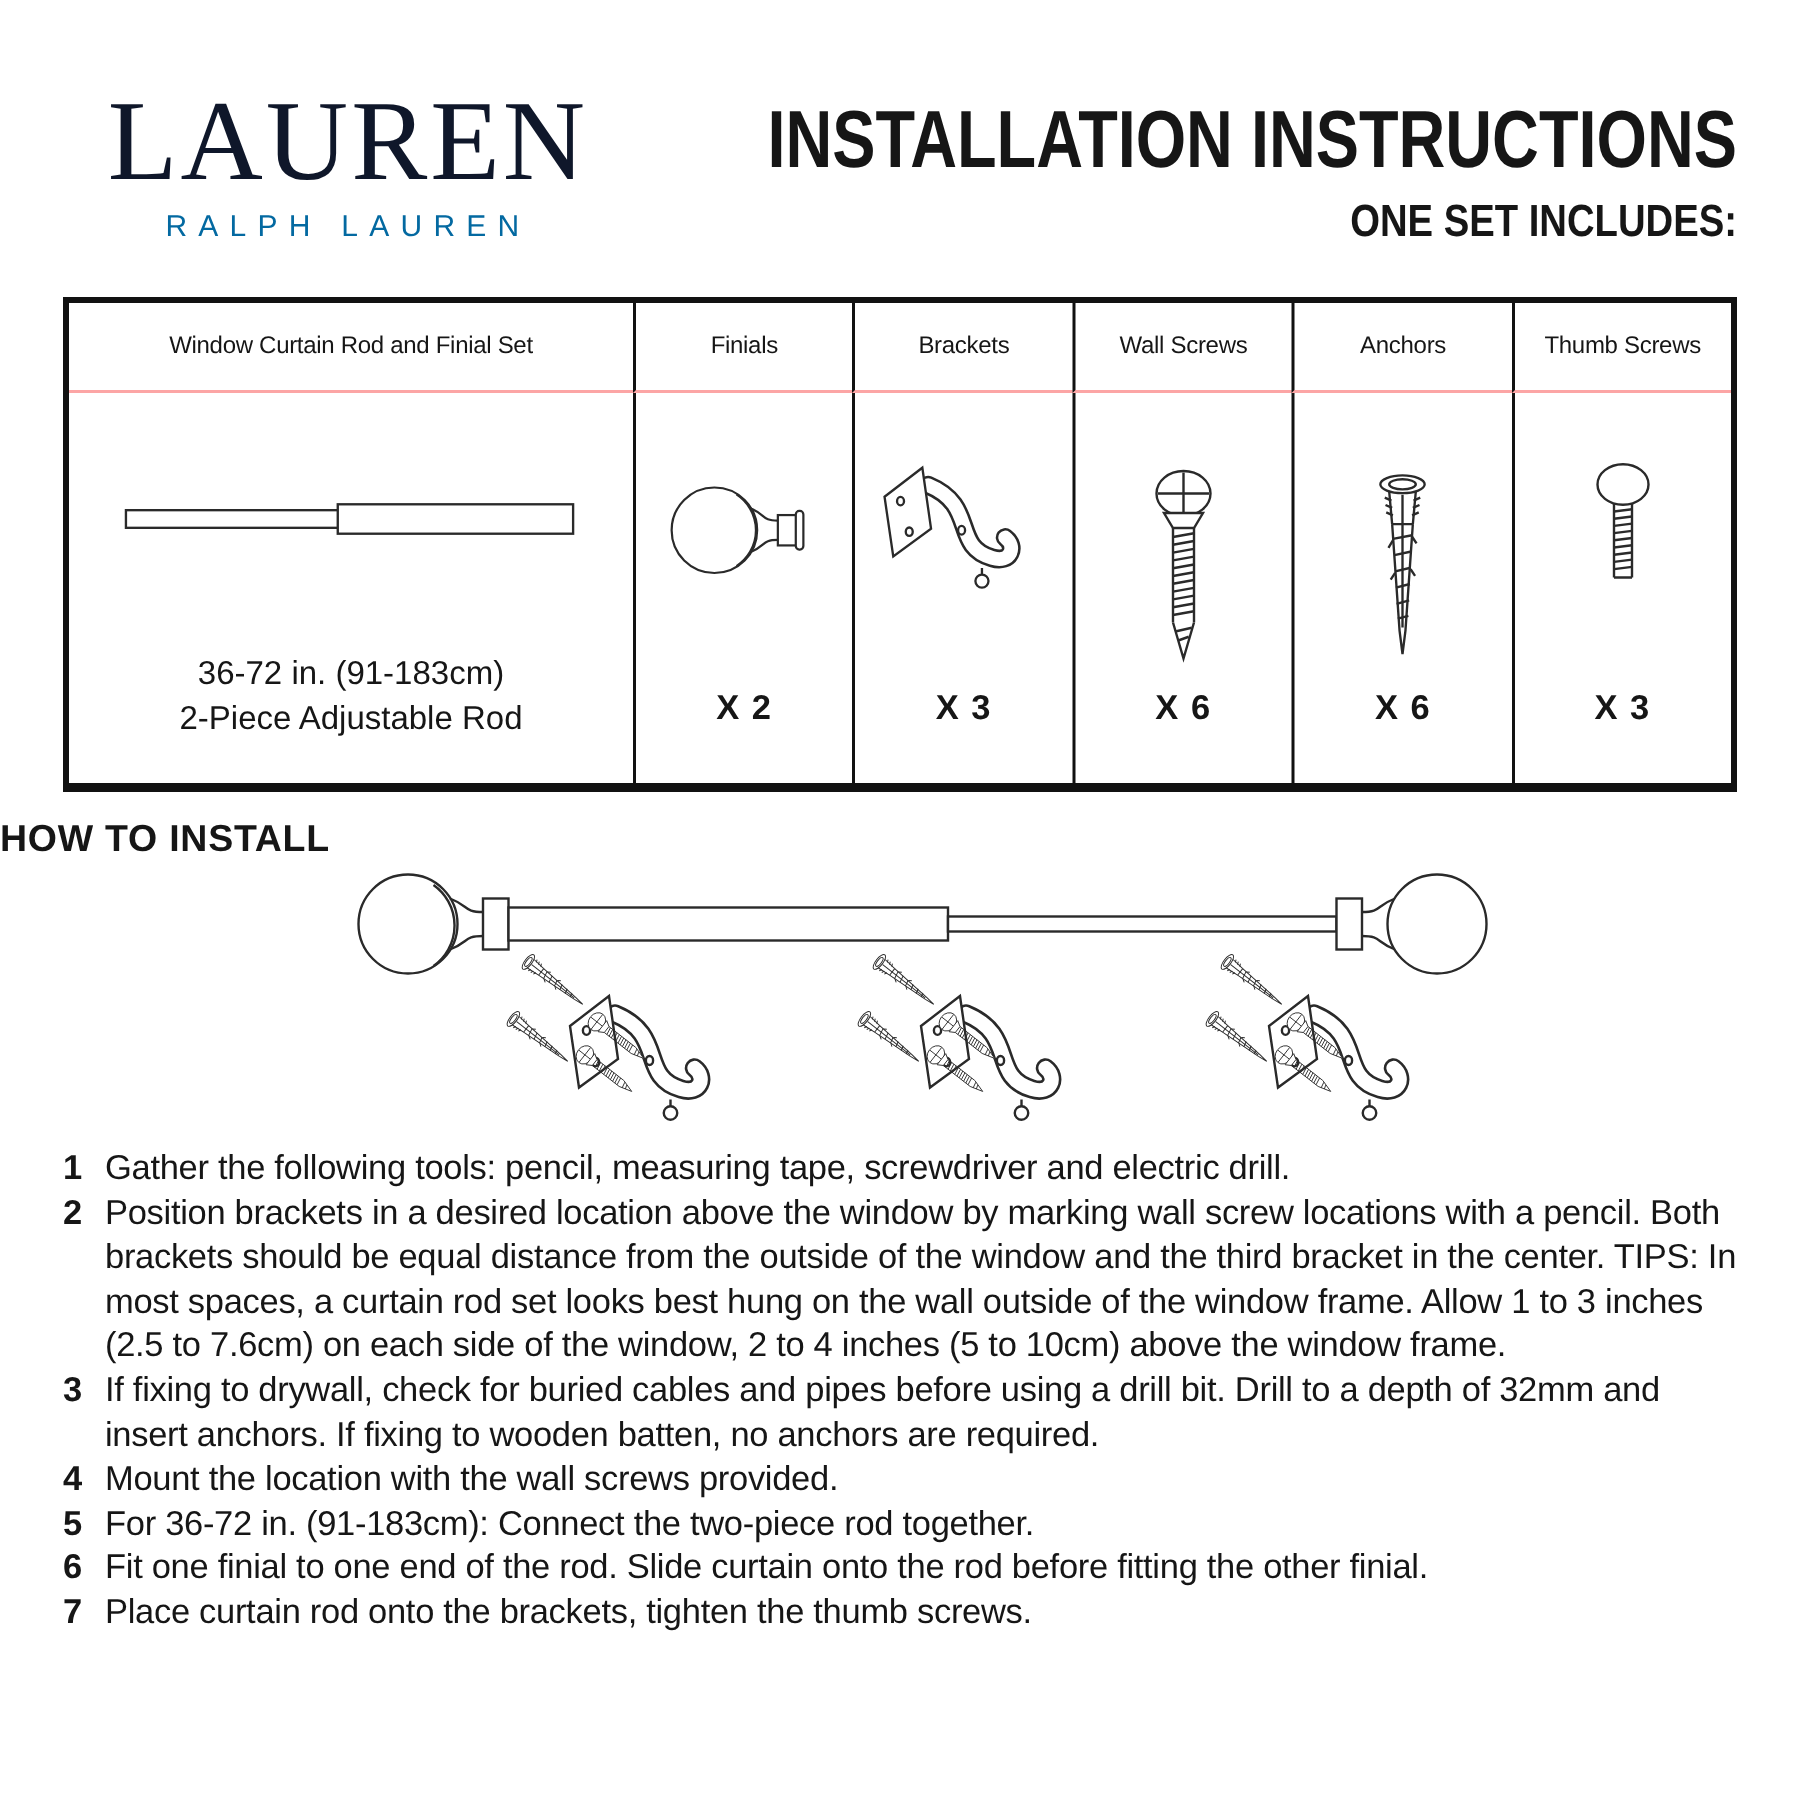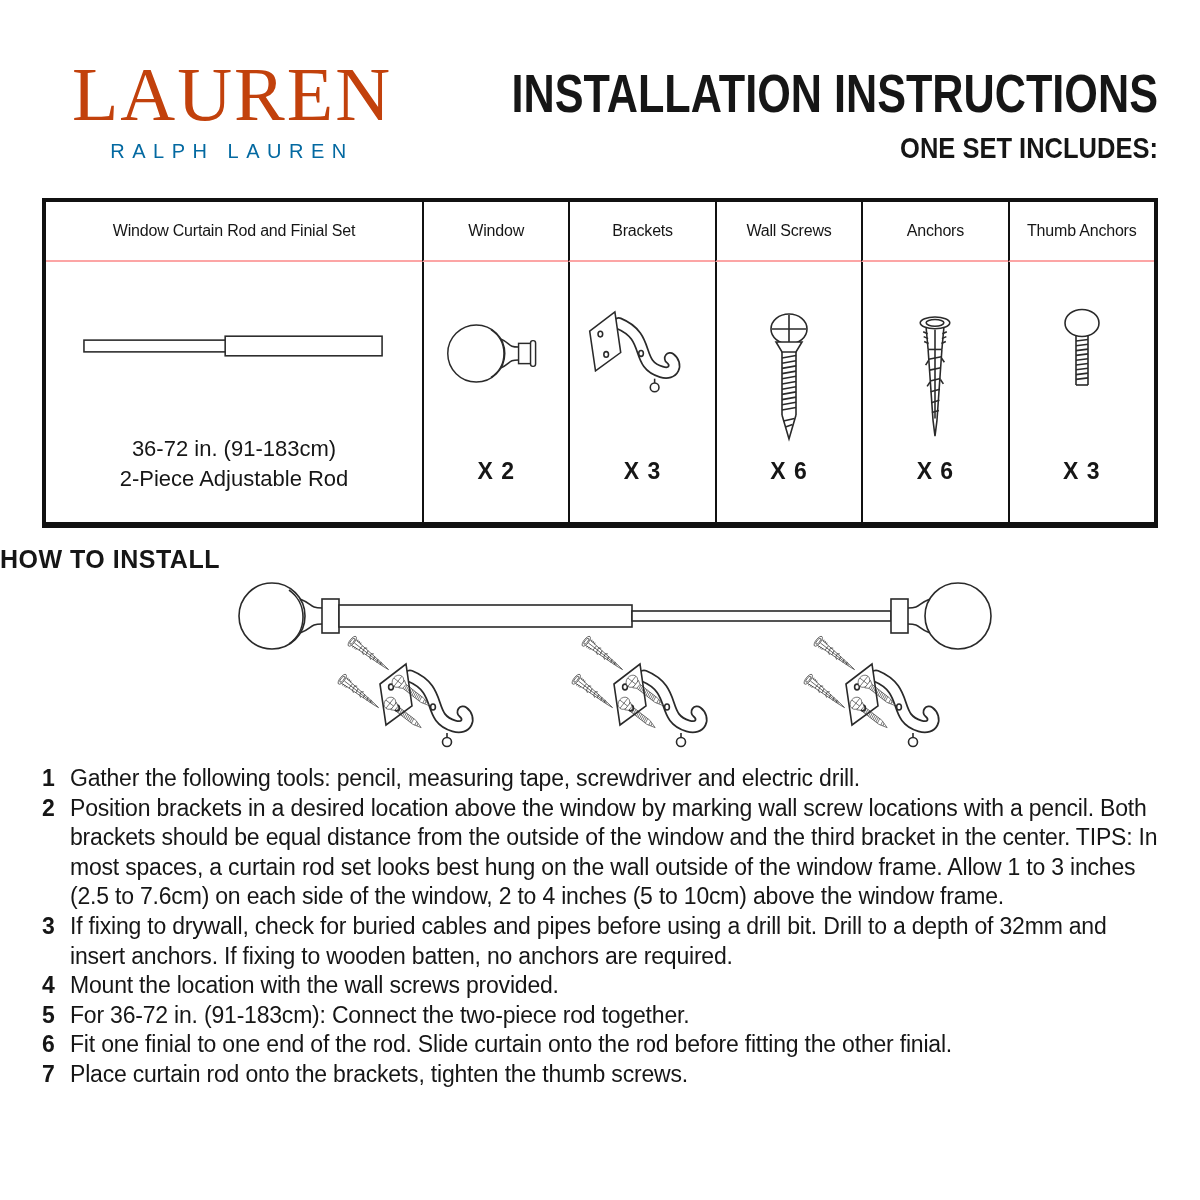--- a/index.html
+++ b/index.html
@@ -6,21 +6,21 @@
   body{
     width:1200px;height:1200px;background:#fff;color:#161616;
     font-family:"Liberation Sans", sans-serif;position:relative;overflow:hidden;
   }
   .page{position:absolute;inset:0;}
 
   
   .logo{position:absolute;left:66px;top:56px;width:332px;text-align:center;}
   .logo-main{
     font-family:"Liberation Serif", serif;font-size:76px;line-height:1;
-    letter-spacing:2px;white-space:nowrap;color:#c2410c;
+    letter-spacing:2px;white-space:nowrap;color:#0f172a;
   }
   .logo-sub{
     font-size:20px;letter-spacing:7.5px;margin-top:8px;white-space:nowrap;
     color:#0369a1;
   }
   .header-right{position:absolute;right:42px;top:66px;text-align:right;}
   .header-title{
     font-weight:bold;font-size:54px;line-height:1;white-space:nowrap;
     transform:scaleX(0.80);transform-origin:100% 50%;
   }
@@ -144,25 +144,25 @@
     <div class="logo-sub">RALPH LAUREN</div>
   </div>
 
   <div class="header-right">
     <div class="header-title">INSTALLATION INSTRUCTIONS</div>
     <div class="header-sub">ONE SET INCLUDES:</div>
   </div>
 
   <div class="parts-table">
     <div class="th">Window Curtain Rod and Finial Set</div>
-    <div class="th vline">Window</div>
+    <div class="th vline">Finials</div>
     <div class="th vline">Brackets</div>
     <div class="th vline">Wall Screws</div>
     <div class="th vline">Anchors</div>
-    <div class="th vline">Thumb Anchors</div>
+    <div class="th vline">Thumb Screws</div>
 
     <div class="td">
       <div class="rod-box">
         <svg width="304" height="28" viewBox="0 0 310 28">
             <use href="#rod2piece"></use>
           </svg>
       </div>
       <div class="rod-desc">
         <div>36-72 in. (91-183cm)</div>
         <div>2-Piece Adjustable Rod</div>

